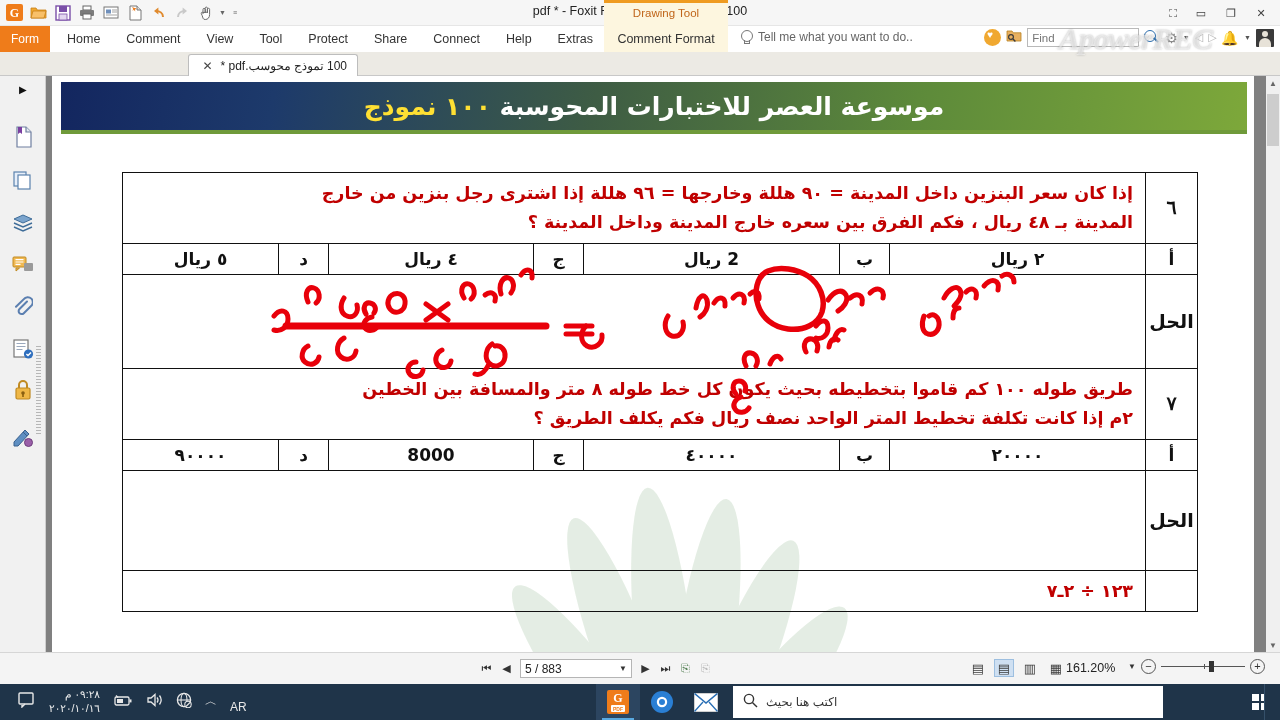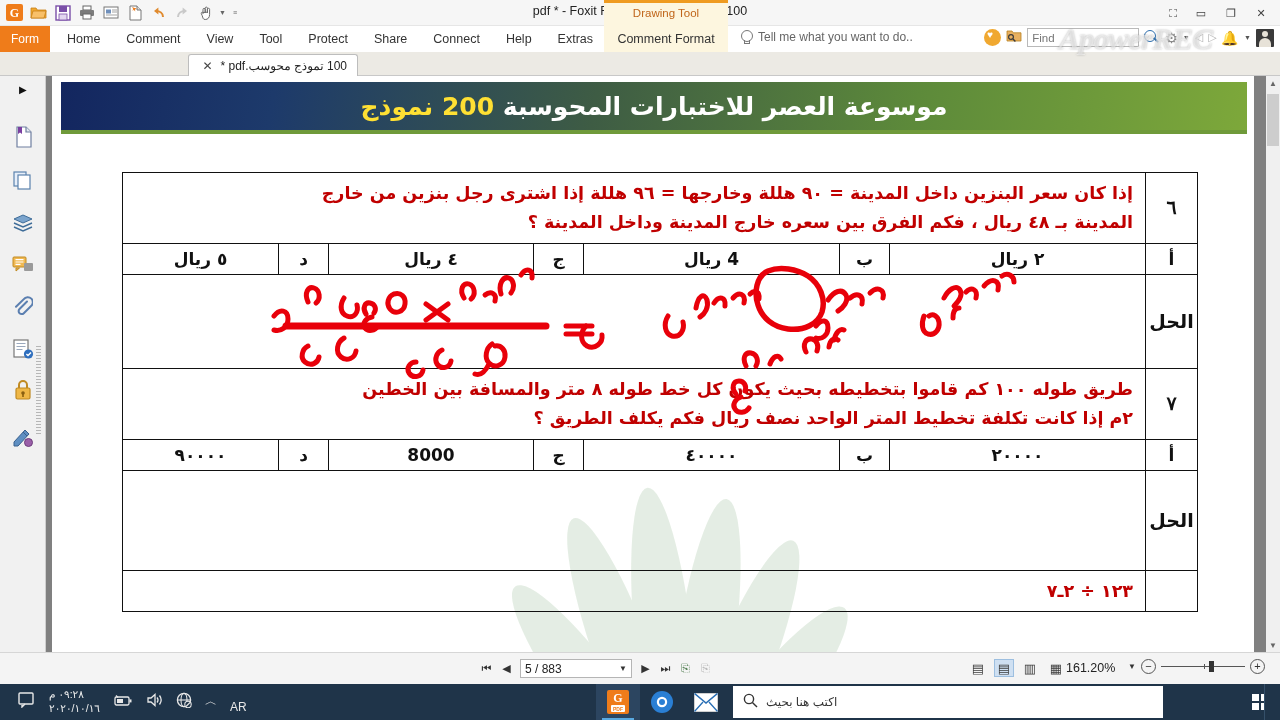--- a/index.html
+++ b/index.html
@@ -226,21 +226,21 @@
   .vscroll .thumb { position: absolute; left: 1px; top: 4px; width: 12px; height: 52px; background: #cdcdcd; }
   .vscroll .ar { position: absolute; left: 0; width: 14px; height: 14px; font-size: 8px; color: #666; display:flex; align-items:center; justify-content:center; }
 
   
   .taskbar {
     position: absolute; left: 0; top: 684px; width: 1280px; height: 36px;
     background: #1f3449;
   }
   .tb-left { position: absolute; left: 18px; top: 3px; display: flex; align-items: center; gap: 13px; }
   .tb-ic { font-size: 15px; color: #e8e8e8; }
-  .tb-clock { font-size: 10.5px; color: #f0f0f0; line-height: 1.35; text-align: left; direction: rtl; }
+  .tb-clock { font-size: 10.5px; color: #f0f0f0; line-height: 1.35; text-align: right; direction: rtl; }
   .tb-center { position: absolute; left: 596px; top: 0; display: flex; align-items: center; height: 36px; gap: 0; }
   .tb-app {
     width: 44px; height: 36px; display: flex; align-items: center; justify-content: center;
     position: relative;
   }
   .tb-app.active { background: #2c4560; }
   .tb-app.active:after { content:""; position:absolute; left:6px; bottom:0; width:32px; height:2px; background:#59a9e0; }
   .tb-search {
     position: absolute; left: 733px; top: 2px; width: 430px; height: 32px;
     background: #ffffff; display: flex; align-items: center; justify-content: flex-end;
@@ -472,21 +472,21 @@
         <span style="transform: rotate(-36deg) scaleY(.86);"></span>
         <span style="transform: rotate(-20deg) scaleY(.96);"></span>
         <span style="transform: rotate(-6deg) scaleY(1);"></span>
         <span style="transform: rotate(8deg) scaleY(.97);"></span>
         <span style="transform: rotate(22deg) scaleY(.9);"></span>
         <span style="transform: rotate(38deg) scaleY(.8);"></span>
 
       </div>
 
       <div class="banner">
-        <div class="banner-txt"><span>موسوعة العصر للاختبارات المحوسبة </span><span class="hl">200 نموذج</span></div>
+        <div class="banner-txt"><span>موسوعة العصر للاختبارات المحوسبة </span><span class="hl">١٠٠ نموذج</span></div>
       </div>
 
       <table class="qtable">
         <colgroup>
           <col style="width:52px">
             <col style="width:256px">
             <col style="width:50px">
           <col style="width:256px">
             <col style="width:50px">
             <col style="width:205px">
@@ -500,21 +500,21 @@
           <td class="q-cell" colspan="7">
             <div>إذا كان سعر البنزين داخل المدينة = ٩٠ هللة وخارجها = ٩٦ هللة إذا اشترى رجل بنزين من خارج</div>
             <div>المدينة بـ ٤٨ ريال ، فكم الفرق بين سعره خارج المدينة وداخل المدينة ؟</div>
           </td>
         </tr>
 
         <tr>
           <td class="opt-letter">أ</td>
           <td class="opt-val">٢ ريال</td>
           <td class="opt-letter">ب</td>
-          <td class="opt-val">4 ريال</td>
+          <td class="opt-val">2 ريال</td>
           <td class="opt-letter">ج</td>
           <td class="opt-val">٤ ريال</td>
           <td class="opt-letter">د</td>
           <td class="opt-val">٥ ريال</td>
         </tr>
 
         <tr>
           <td class="sol-label">الحل</td>
           <td class="sol-cell" colspan="7"></td>
         </tr>

